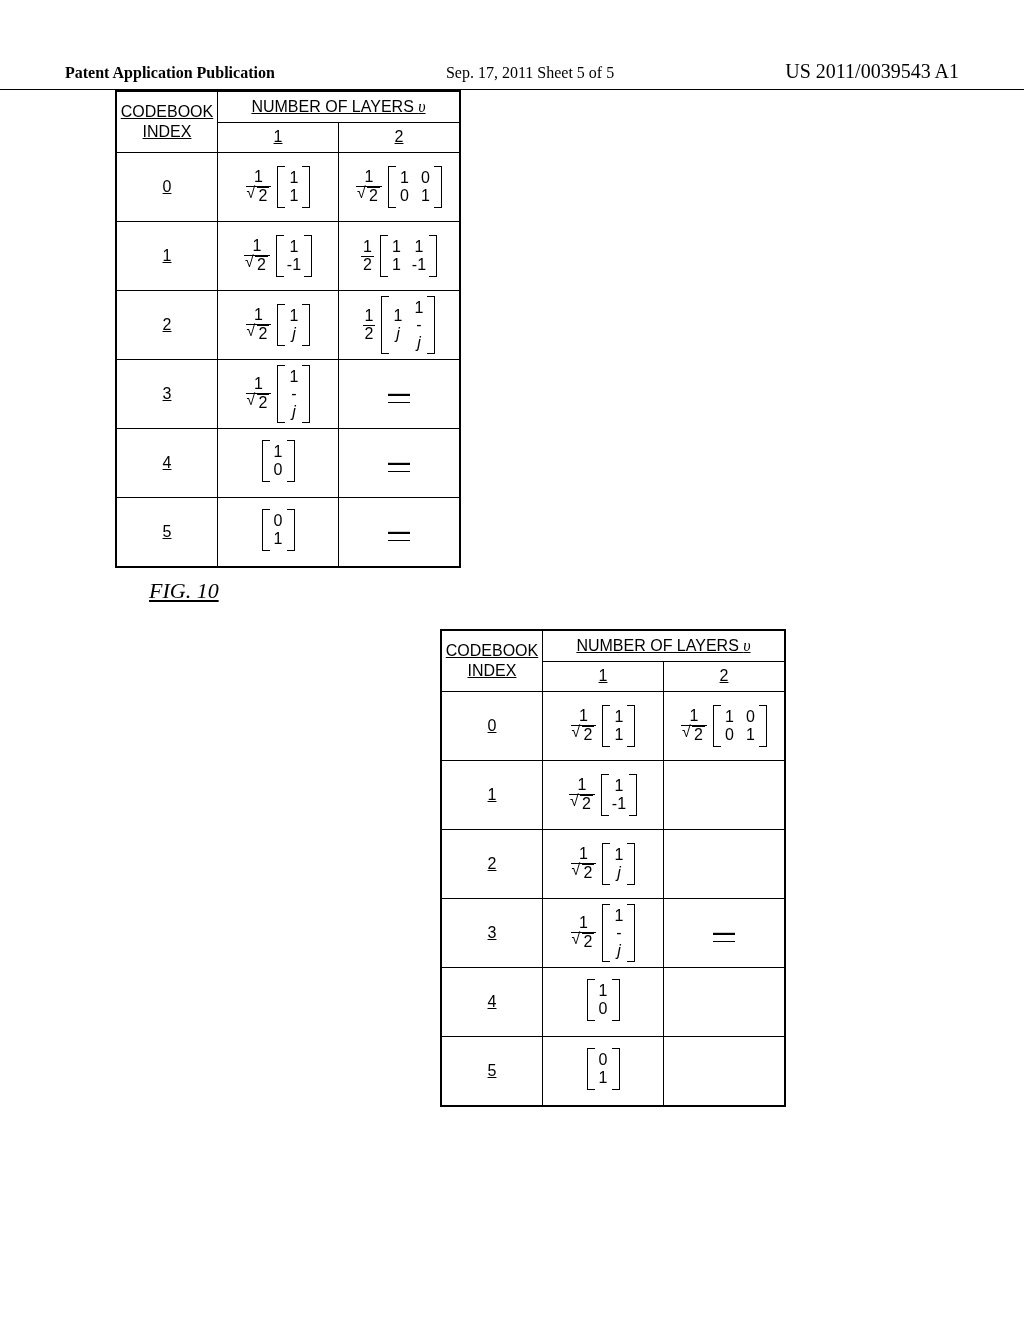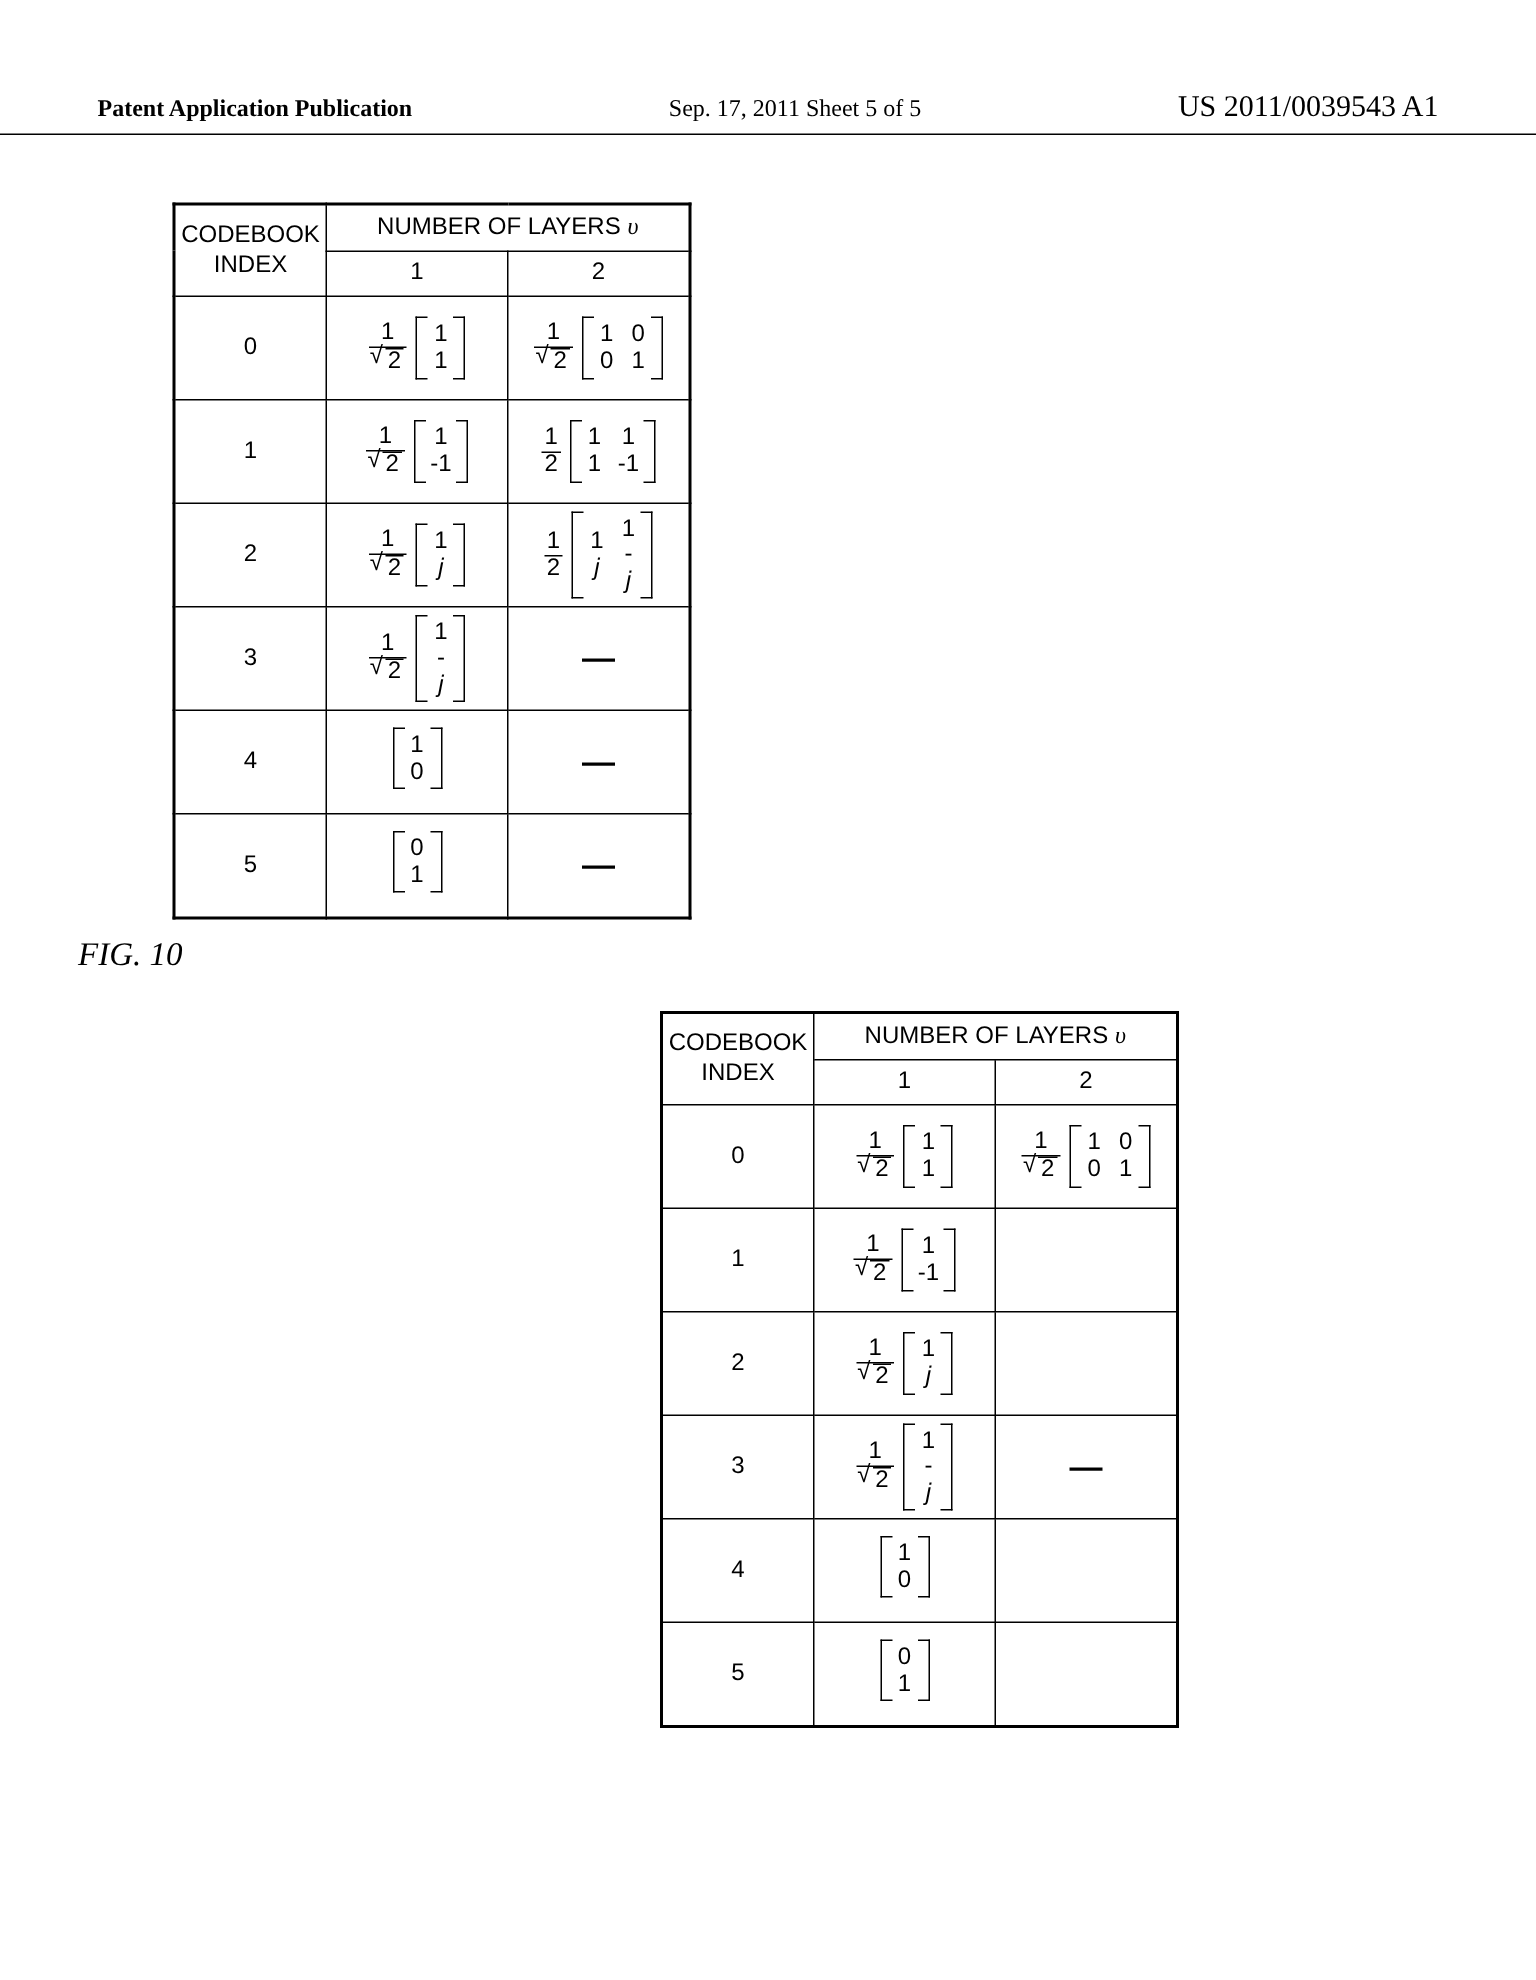--- a/index.html
+++ b/index.html
@@ -8,28 +8,27 @@
       margin: 0;
       padding: 0;
       width: 1024px;
     }
     .header {
       display: flex;
       justify-content: space-between;
       align-items: baseline;
       padding: 60px 65px 6px 65px;
       border-bottom: 1.5px solid #000;
-      margin-bottom: 45px;
       gap: 40px;
     }
     .header .left { font-weight: bold; font-size: 16px; }
     .header .center { font-size: 16px; }
     .header .right { font-size: 20px; }
     
-    .figure-wrap { width: 100%; }
+    .figure-wrap { width: 100%; text-decoration: underline; }
     .fig10-area { padding-left: 115px; }
     .fig11-area { padding-left: 440px; margin-top: 25px; }
 
     table.codebook {
       border-collapse: collapse;
       border: 2px solid #000;
     }
     table.codebook th, table.codebook td {
       border: 1px solid #000;
       text-align: center;
@@ -92,21 +91,21 @@
     .dash { font-size: 22px; font-weight: bold; }
     .italic-j { font-style: italic; }
     .italic-v { font-style: italic; font-family: "Times New Roman", serif; }
 
     .caption {
       font-style: italic;
       font-family: "Times New Roman", Times, serif;
       font-size: 22px;
       margin-top: 10px;
     }
-    .fig10-caption { text-align: left; padding-left: 52px; }
+    .fig10-caption { text-align: left; padding-left: 115px; margin-left: 34px; }
     .fig11-caption { text-align: left; padding-left: 530px; margin-top: 12px; }
   </style>
 </head>
 <body>
 
 <div class="header">
   <span class="left">Patent Application Publication</span>
   <span class="center">Sep. 17, 2011  Sheet 5 of 5</span>
   <span class="right">US 2011/0039543 A1</span>
 </div>

